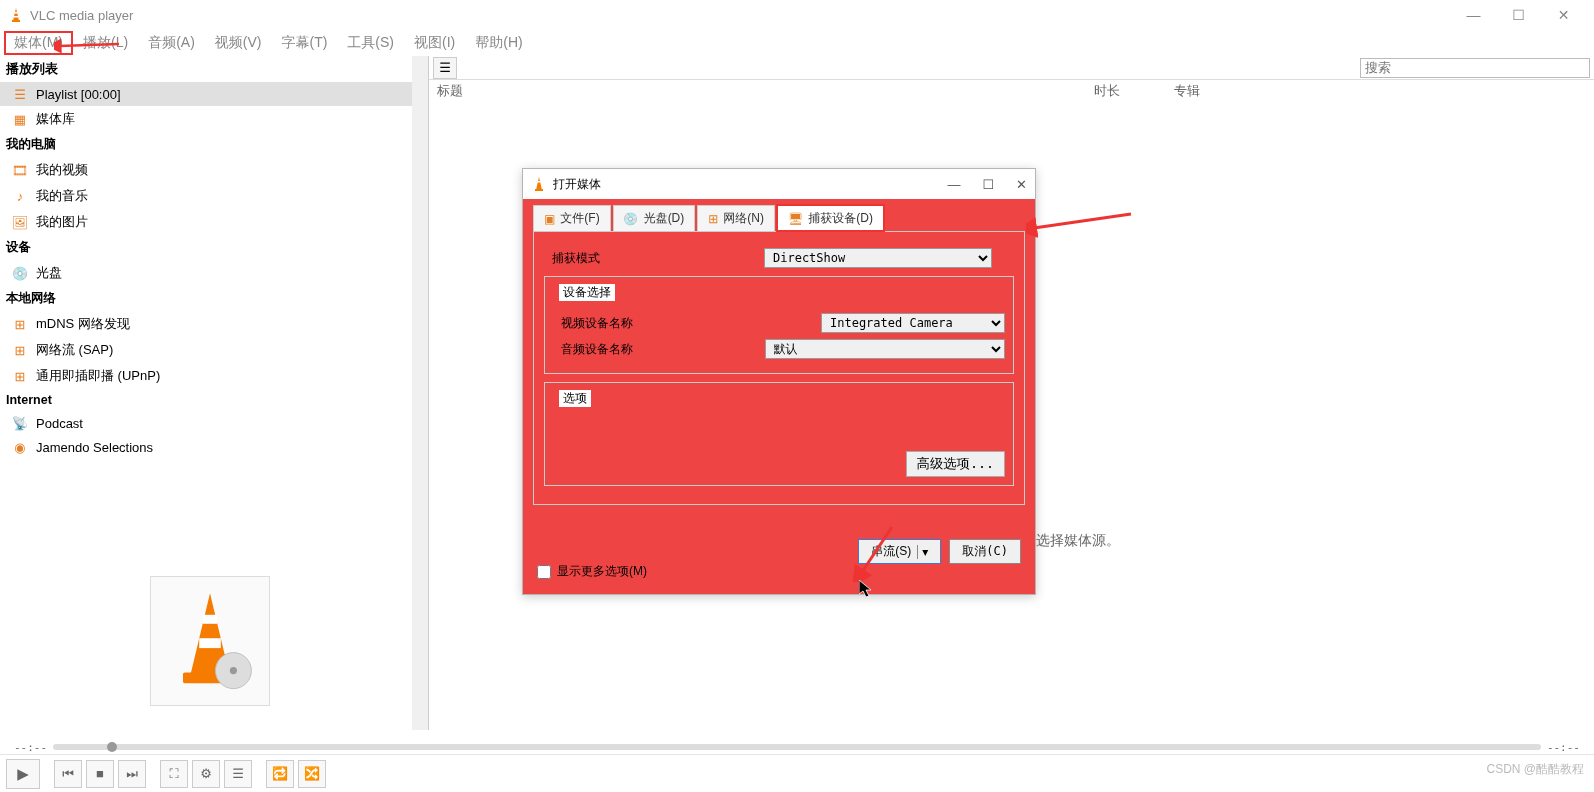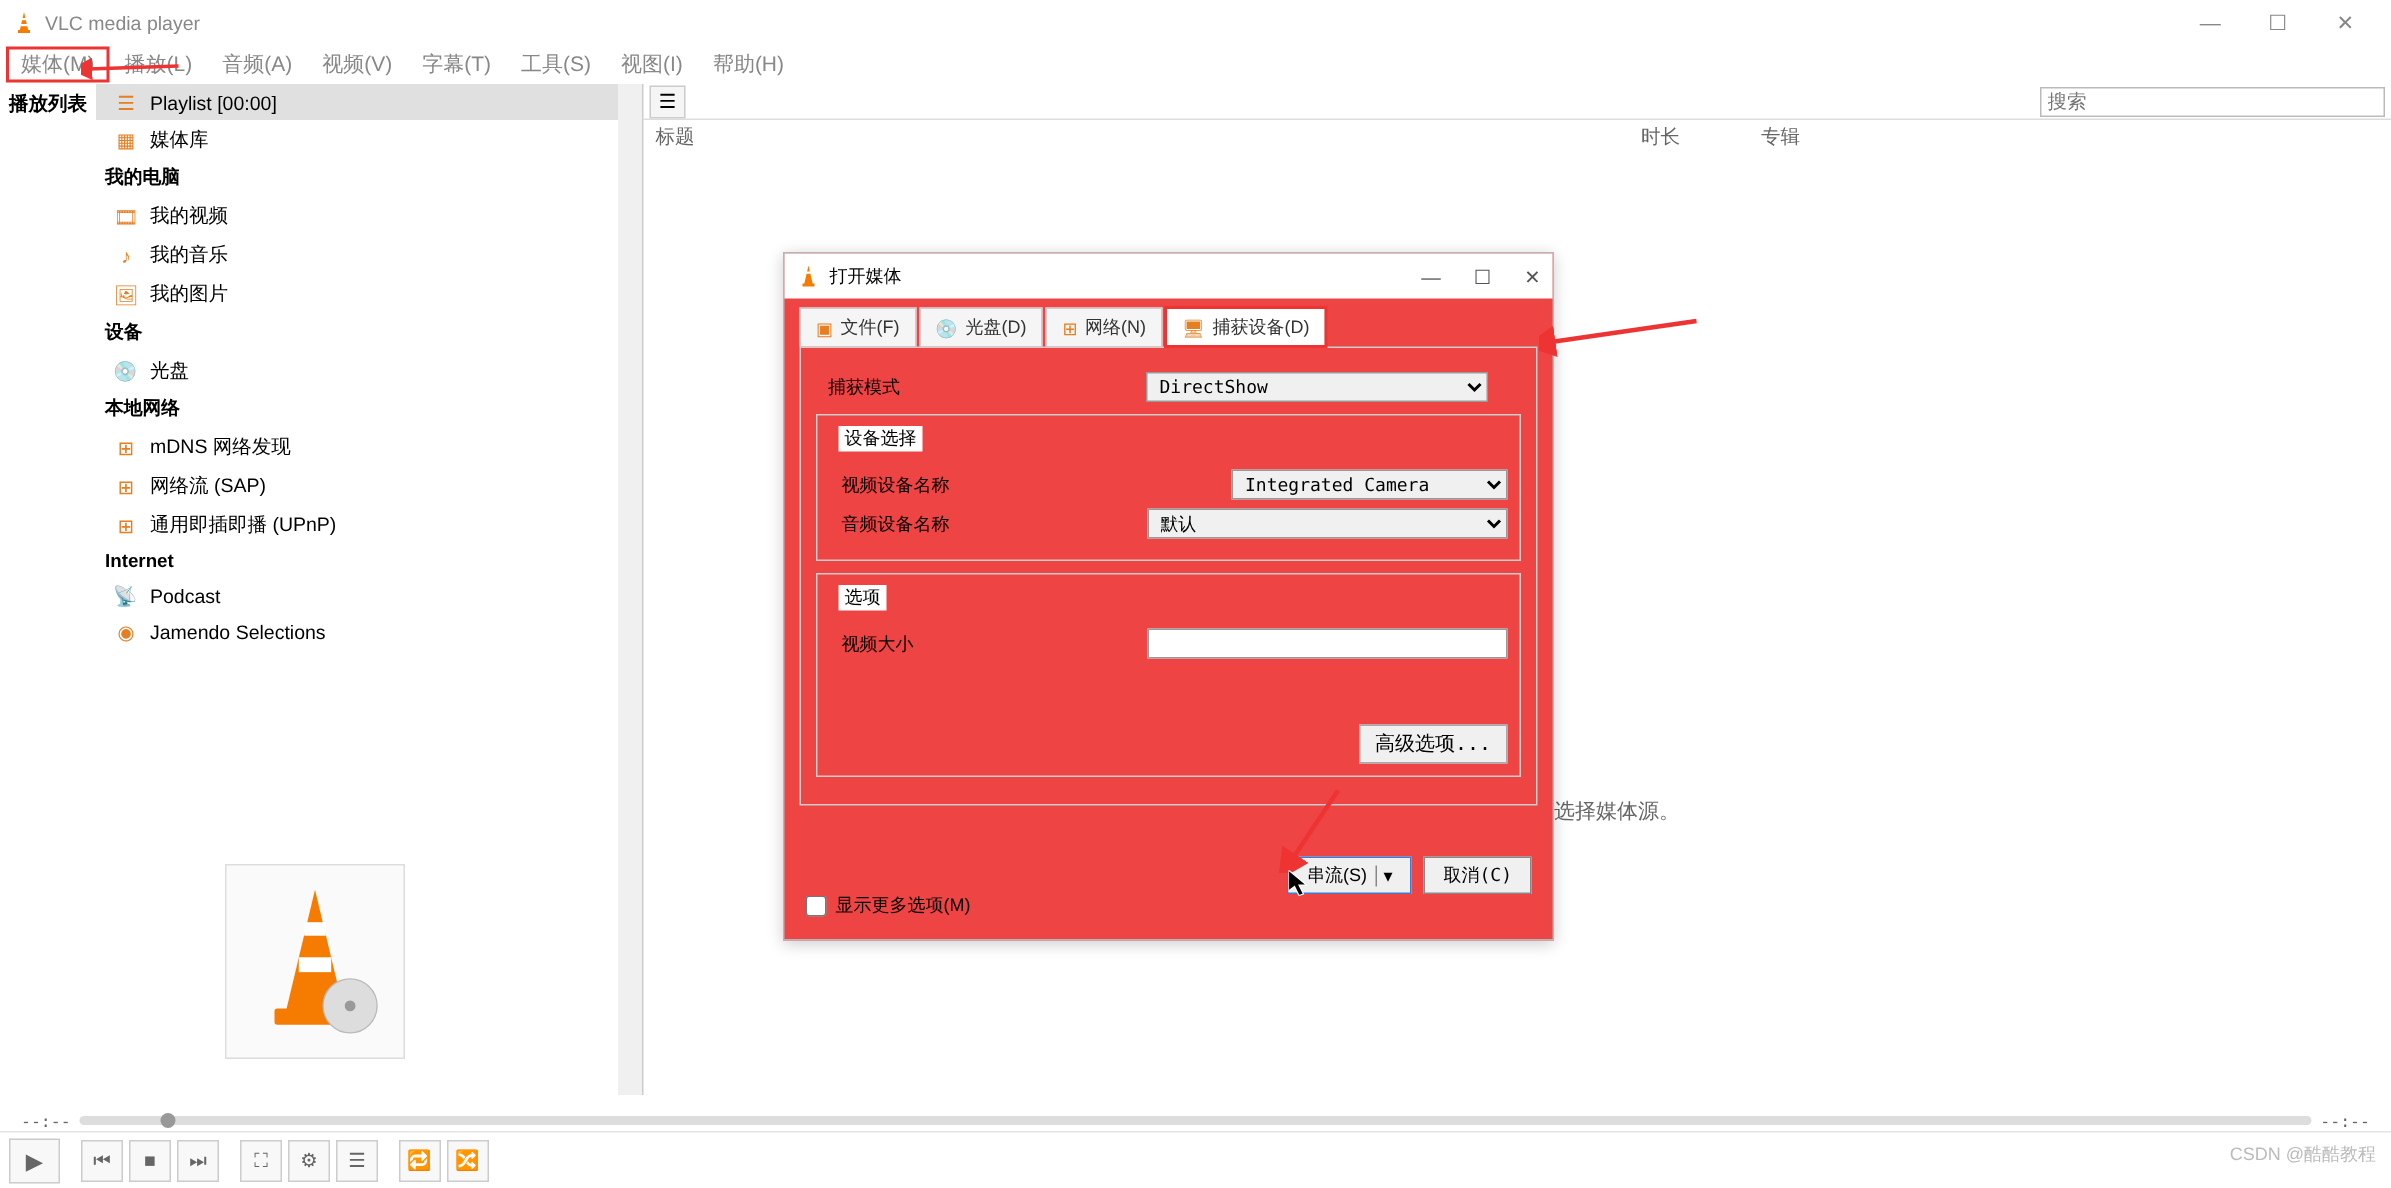--- a/index.html
+++ b/index.html
@@ -11,21 +11,21 @@
 .titlebar .win-controls { margin-left: auto; display: flex; }
 .titlebar .win-controls span { width: 45px; text-align: center; color: #888; font-size: 14px; }
 
 
 .menubar { height: 26px; display: flex; align-items: center; padding: 0 4px; color: #888; font-size: 14px; }
 .menubar span { padding: 3px 10px; }
 .menubar .hl { outline: 2px solid #e33; outline-offset: -2px; }
 
 
 .content { display: flex; height: 674px; }
-.sidebar { width: 412px; background: #fff; display: flex; flex-direction: row; position: relative; }
+.sidebar { width: 412px; background: #fff; display: flex; flex-direction: column; position: relative; }
 .sidebar-header { font-weight: bold; padding: 4px 6px; font-size: 13px; }
 .sidebar-list { flex: 1; overflow: hidden; background: #fff; }
 .sidebar .sec { font-weight: bold; padding: 4px 6px; font-size: 12.5px; }
 .sidebar .item { padding: 4px 6px 4px 12px; display: flex; align-items: center; gap: 8px; font-size: 13px; }
 .sidebar .item.sel { background: #e0e0e0; }
 .sidebar .icon { width: 16px; height: 16px; display: inline-flex; align-items: center; justify-content: center; }
 .sb-scroll { width: 16px; background: #f0f0f0; }
 
 .main { flex: 1; display: flex; flex-direction: column; border-left: 1px solid #ccc; }
 .main-top { height: 24px; display: flex; align-items: center; border-bottom: 1px solid #ddd; }
@@ -264,24 +264,20 @@
       </div>
       <div class="row">
         <span class="lbl">音频设备名称</span>
         <select class="long">
           <option>默认</option>
         </select>
       </div>
     </div>
     <div class="fieldset">
       <div class="legend">选项</div>
-      <div class="row">
-        <span class="lbl">视频大小</span>
-        <input type="text" class="vsize" value="" style="">
-      </div>
       <div style="height:30px"></div>
       <div class="adv-row">
         <button class="adv-btn">高级选项...</button>
       </div>
     </div>
   </div>
   <div class="dlg-bottom">
     <label class="chk">
       <input type="checkbox" style="">
       <span>显示更多选项(M)</span>

